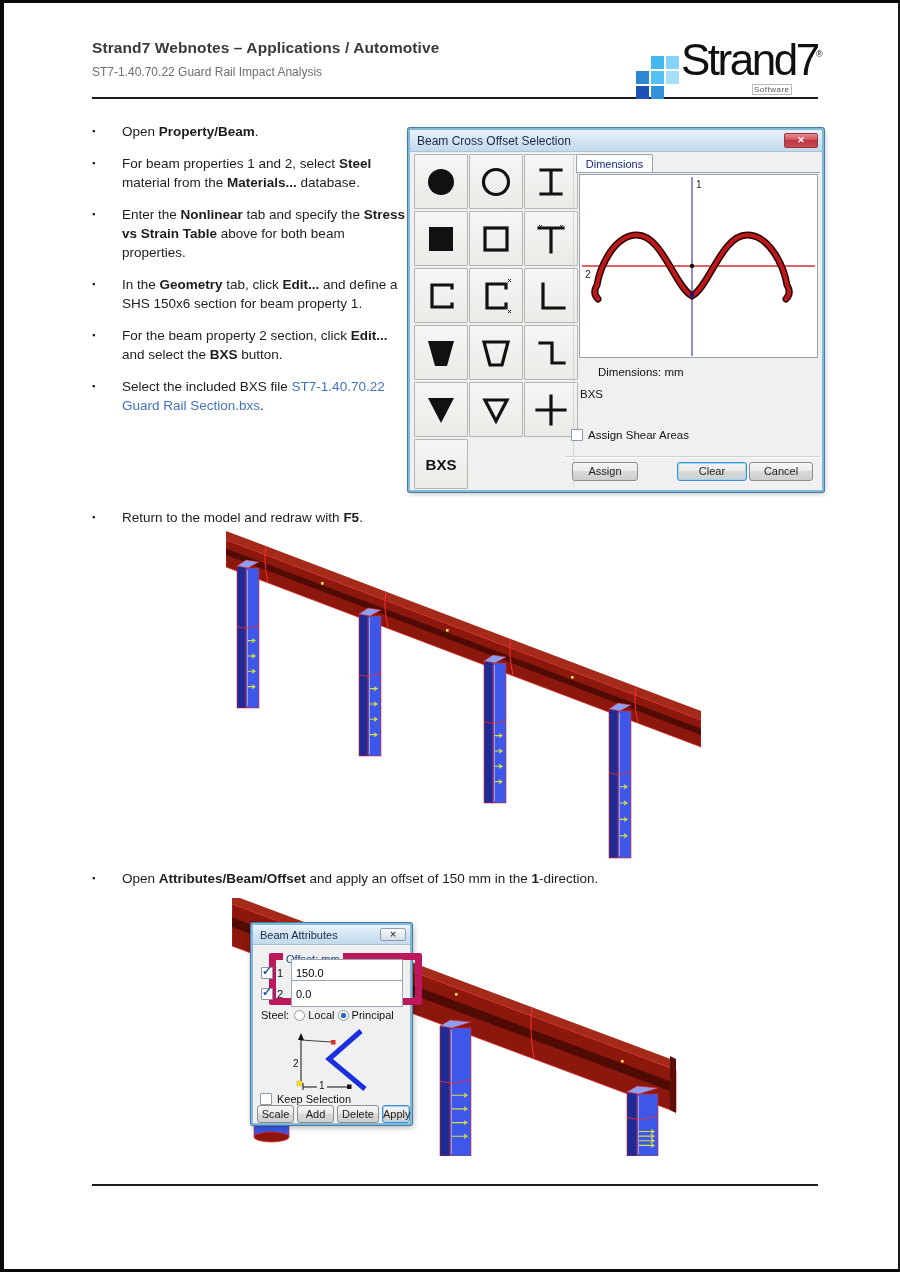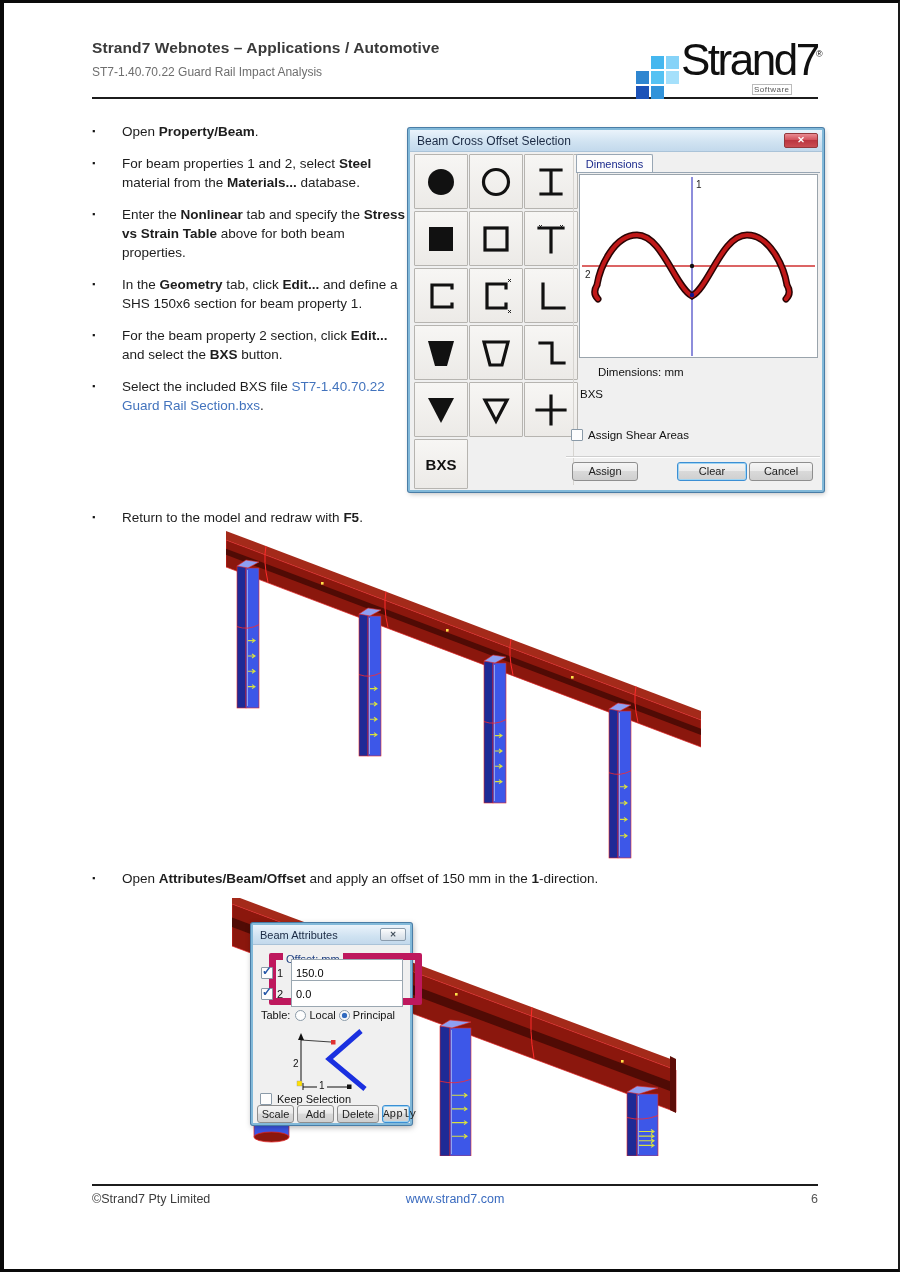--- a/index.html
+++ b/index.html
@@ -352,21 +352,21 @@
         </div>
         <div class="off-row" style="top: 55px;">
           <span class="cb">
             <span class="mark">✓</span>
           </span>
           <span class="num">2</span>
           <input class="txt" readonly="" value="0.0" style="">
         </div>
       </div>
     <div class="axis-row">
-      <span>Table:</span>
+      <span>Steel:</span>
       <span id="axisRadios"><span class="rad"></span><span> Local  </span><span class="rad sel"></span><span> Principal  </span></span>
     </div>
     <svg style="position:absolute; left:22px; top:102px;" width="112" height="64" viewBox="0 0 112 64">
       <line x1="26" y1="58" x2="26" y2="12" stroke="#111" stroke-width="1"></line>
       <polygon points="26,6 23,13 29,13" fill="#111"></polygon>
       <line x1="26" y1="13" x2="56" y2="15" stroke="#111" stroke-width="0.8"></line>
       <rect x="56" y="13" width="4.5" height="4.5" fill="#e03030"></rect>
       <text x="18" y="40" font-size="10" fill="#111">2</text>
       <rect x="22" y="54" width="5" height="5" fill="#ffe000" stroke="#999" stroke-width="0.4"></rect>
       <line x1="28" y1="60" x2="72" y2="60" stroke="#111" stroke-width="1"></line>
@@ -376,23 +376,18 @@
       <text x="44" y="62" font-size="10" fill="#111">1</text>
       <path d="M86,4 L54,32 L90,62" stroke="#1a30e0" stroke-width="5" fill="none"></path>
     </svg>
     <div class="ks-row">
       <span class="cb"></span><span>Keep Selection</span>
     </div>
     <div id="dlg2Buttons">
         <div class="w7btn" style="left: 4px; top: 180px; width: 37px; height: 18px;">Scale</div>
         <div class="w7btn" style="left: 44px; top: 180px; width: 37px; height: 18px;">Add</div>
         <div class="w7btn" style="left: 84px; top: 180px; width: 42px; height: 18px;">Delete</div>
-        <div class="w7btn focus" style="left: 129px; top: 180px; width: 28px; height: 18px; font-family: Liberation Mono, monospace;">Apply</div>
+        <div class="w7btn focus" style="left: 129px; top: 180px; width: 28px; height: 18px;">Apply</div>
       </div>
   </div>
 
   <div class="footer-rule"></div>
-  <div class="footer-row">
-    <span>©Strand7 Pty Limited</span>
-    <span class="center lnk">www.strand7.com</span>
-    <span class="right">6</span>
-  </div>
 </div>
 
 </body></html>

